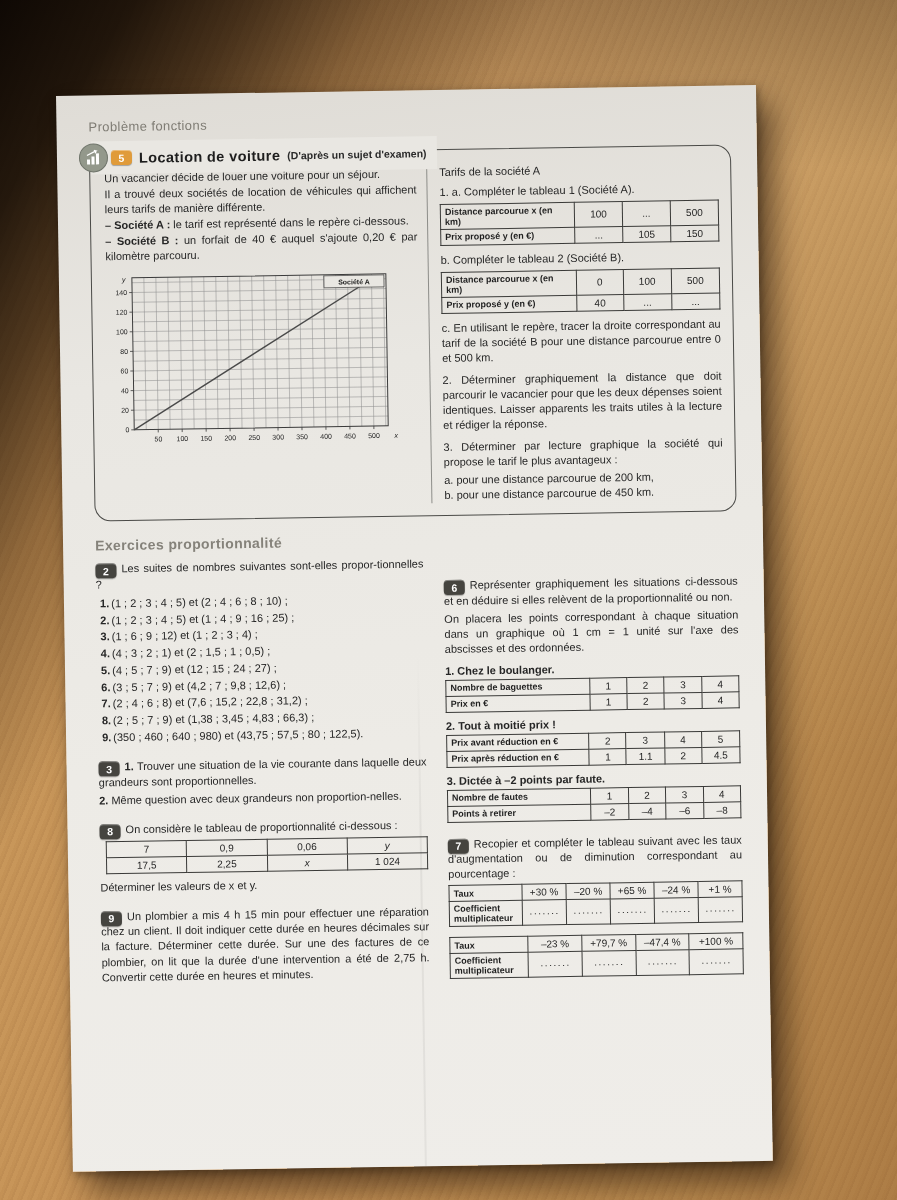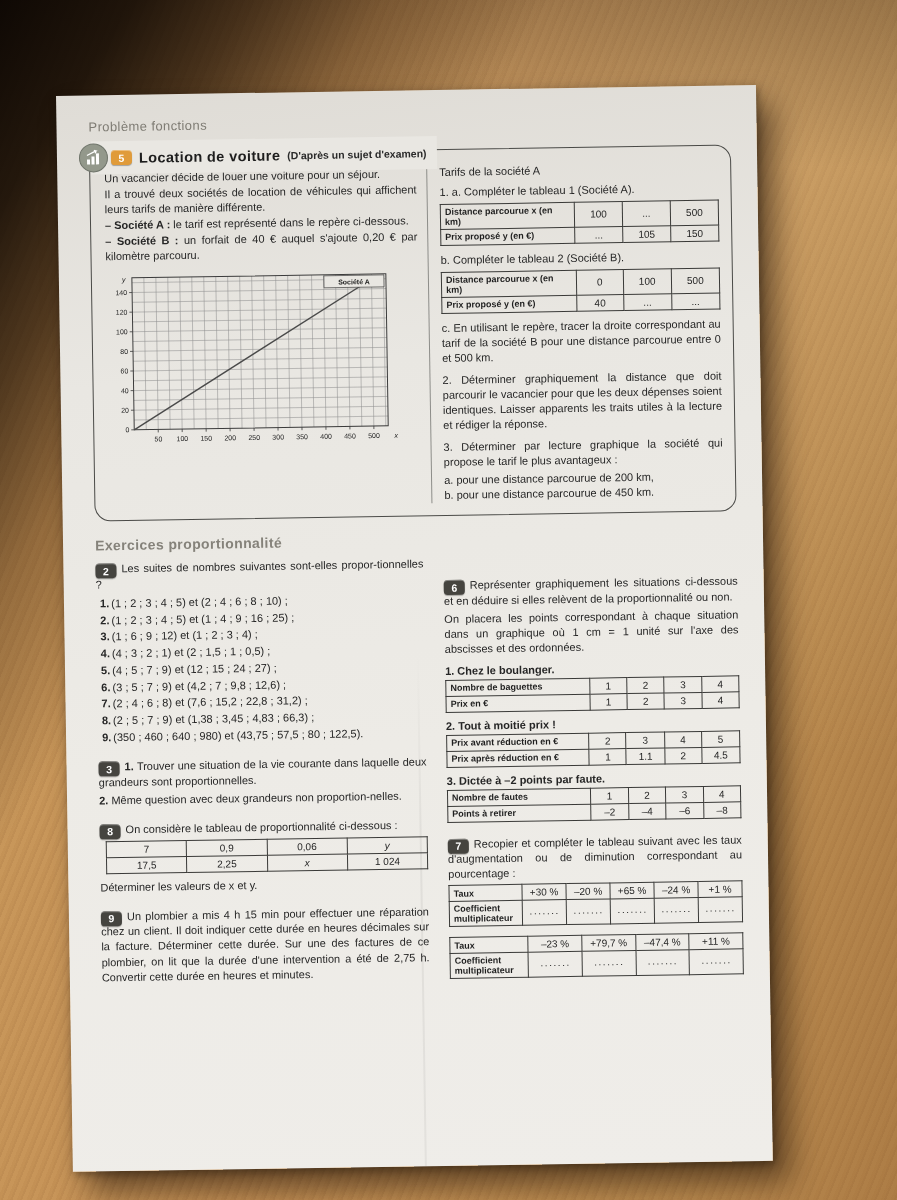--- a/index.html
+++ b/index.html
@@ -332,21 +332,21 @@
             </tbody>
               </table>
 
             <table class="pt" style="margin-top:10px">
               <tbody>
                   <tr>
                 <td class="hc" style="width:76px">Taux</td>
                 <td style="width:54px">–23 %</td>
                 <td style="width:54px">+79,7 %</td>
                 <td style="width:54px">–47,4 %</td>
-                <td style="width:54px">+11 %</td>
+                <td style="width:54px">+100 %</td>
               </tr>
               <tr>
                 <td class="hc">Coefficient multiplicateur</td>
                 <td class="dots">·······</td>
                 <td class="dots">·······</td>
                 <td class="dots">·······</td>
                 <td class="dots">·······</td>
               </tr>
             </tbody>
               </table>

